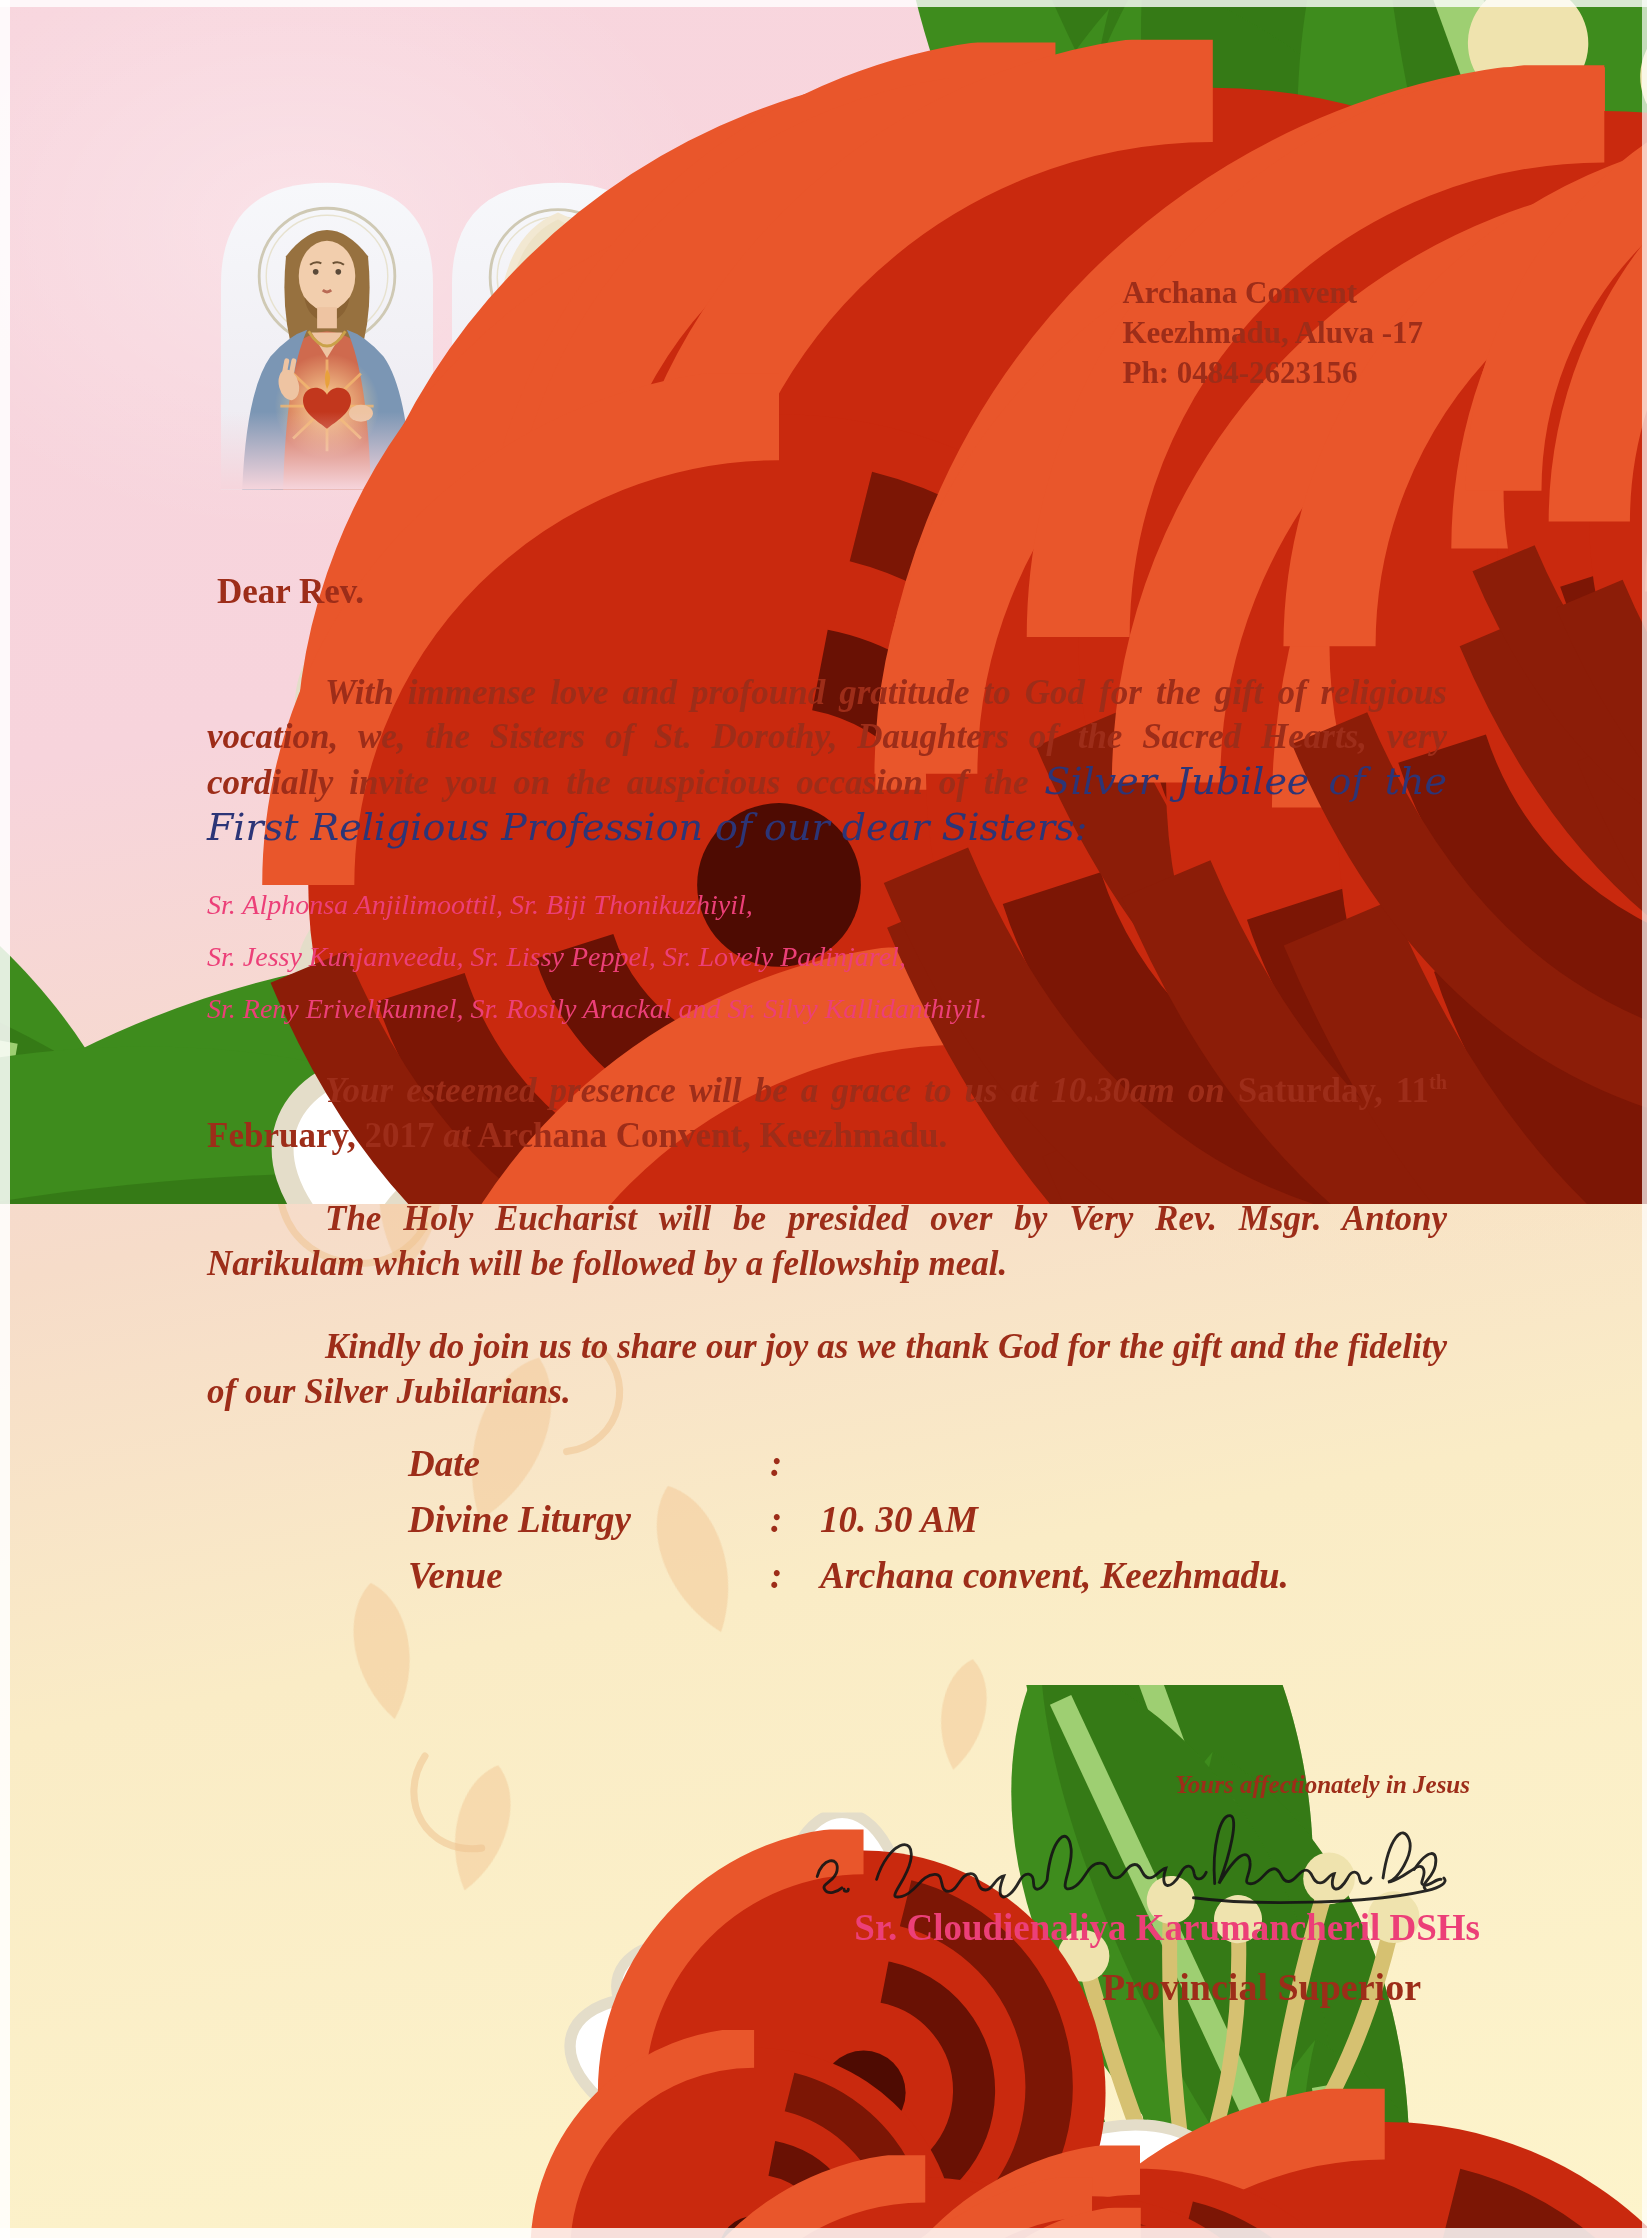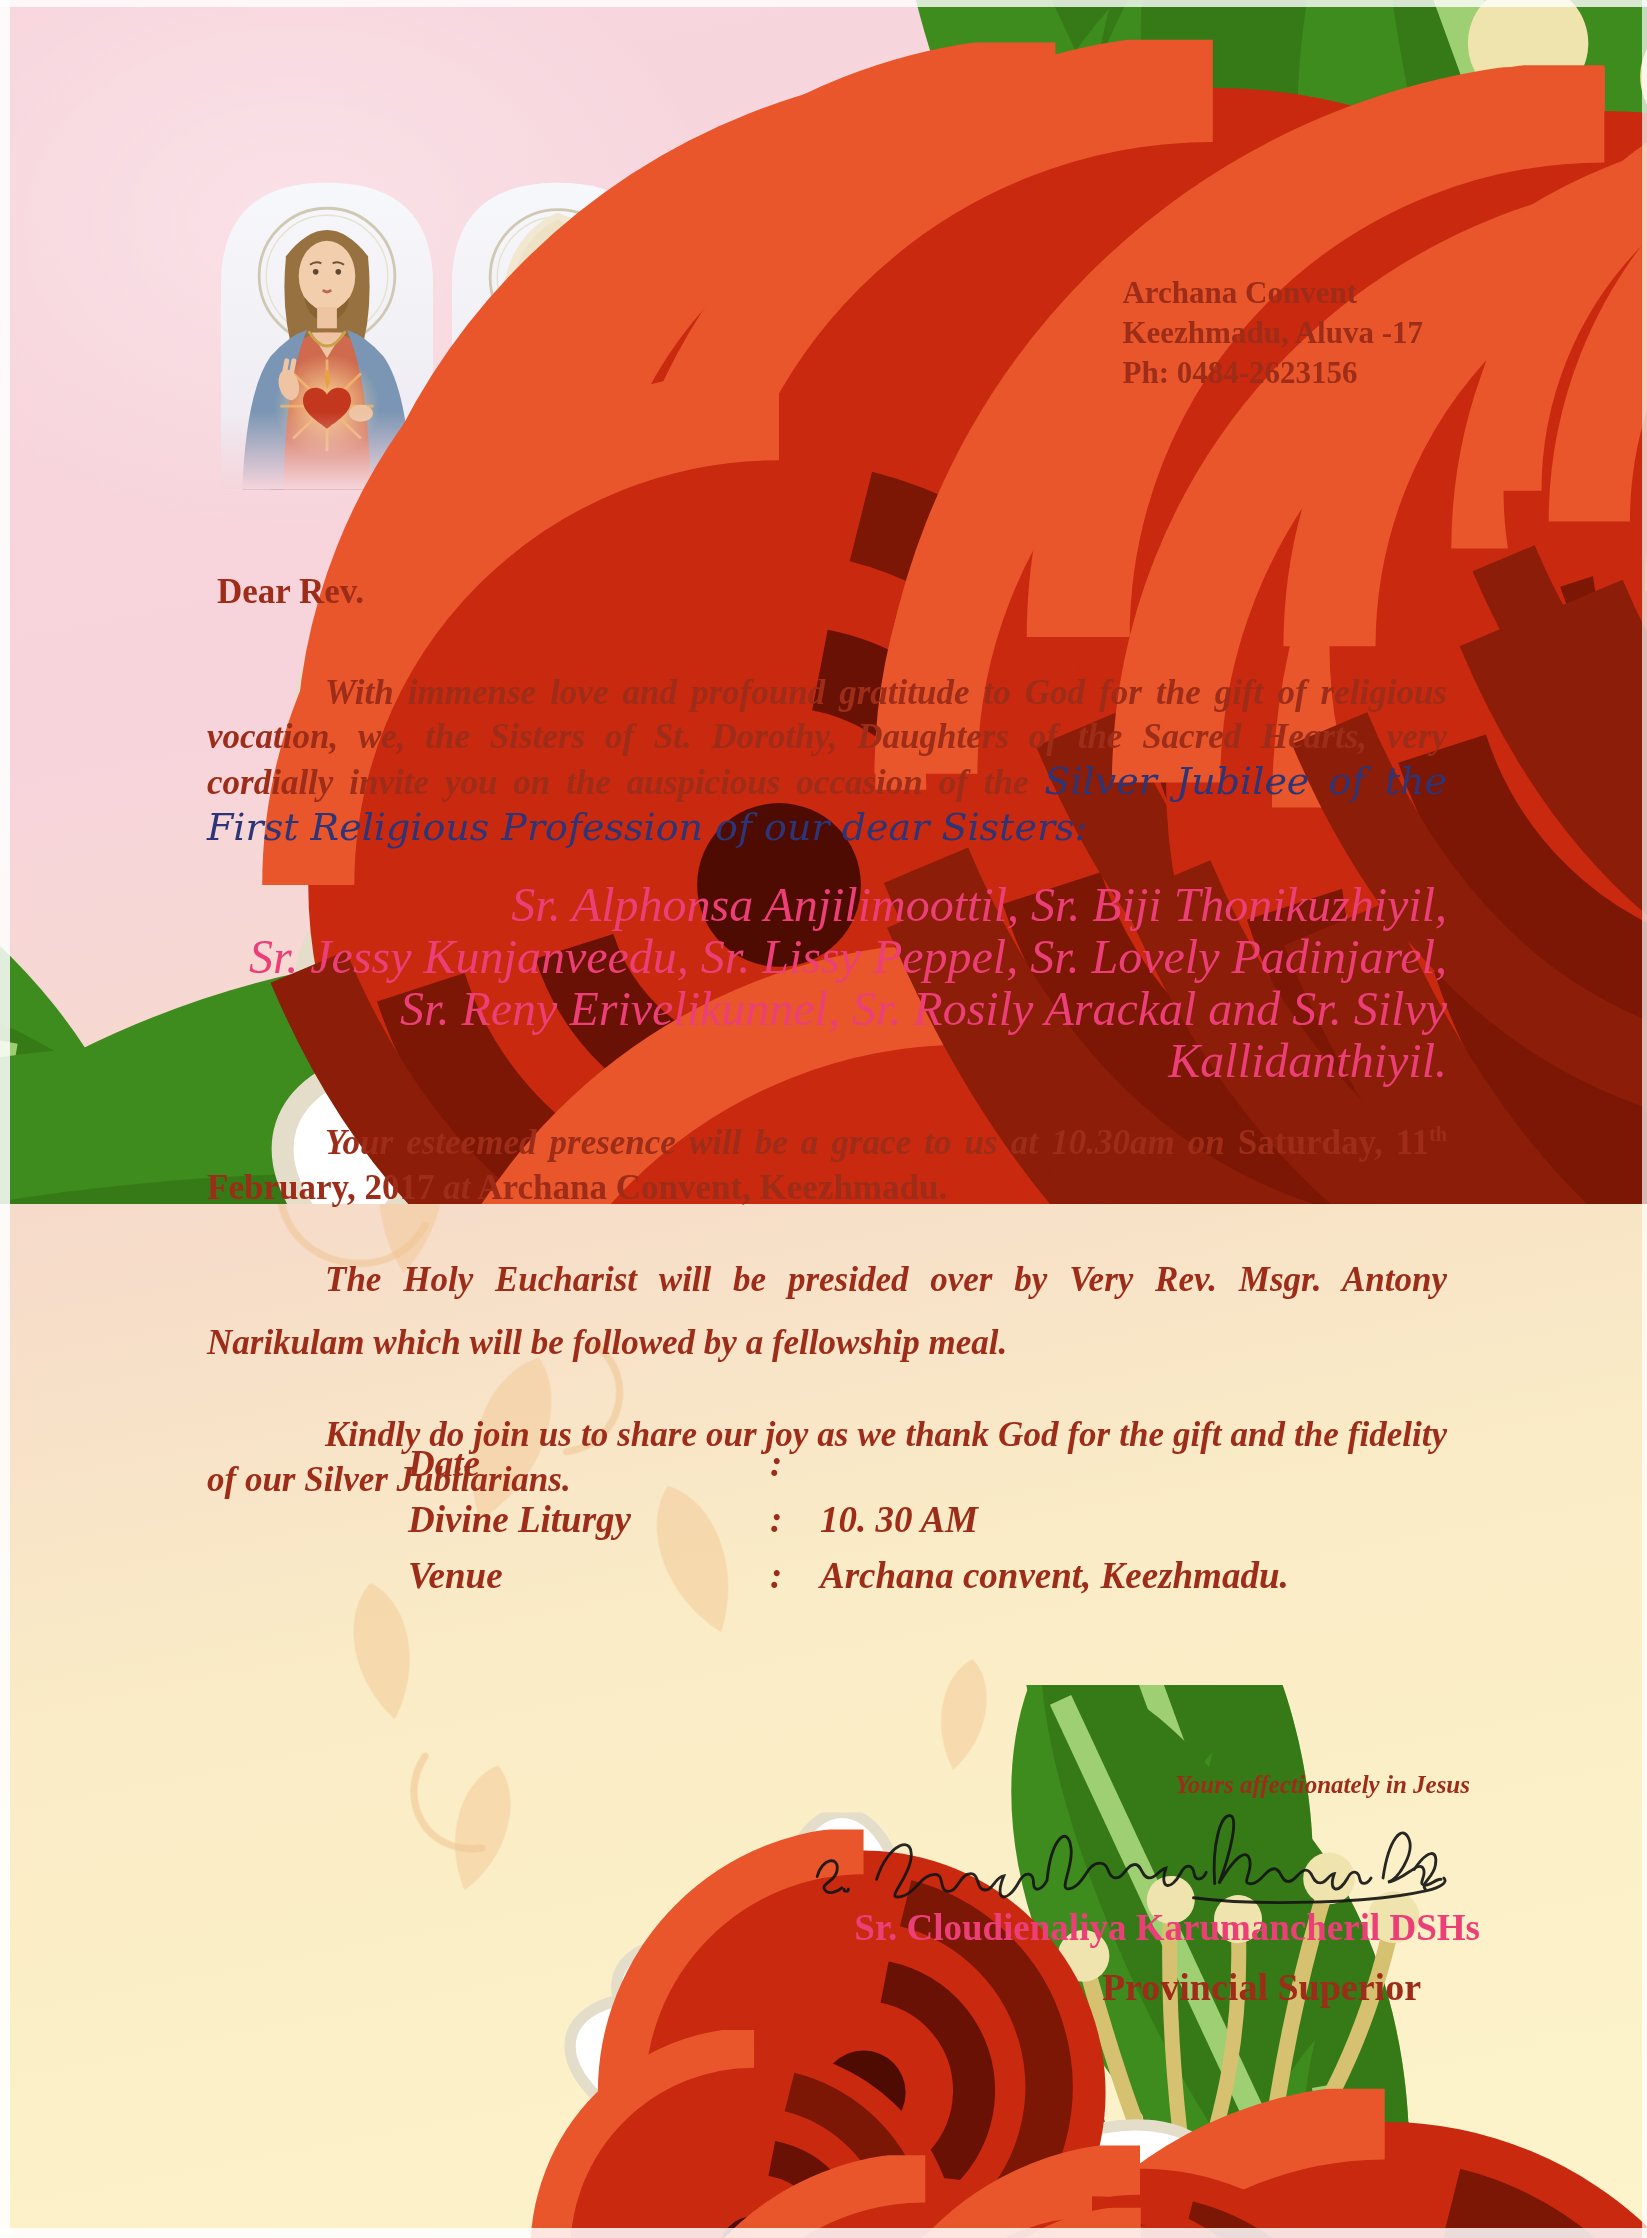--- a/index.html
+++ b/index.html
@@ -16,26 +16,26 @@
   .letterhead{
     position:absolute;top:273px;right:225px;text-align:left;
     color:#9d2d19;font-weight:700;font-size:31px;line-height:40px;white-space:nowrap;
   }
   
   .salutation{position:absolute;left:217px;top:572px;color:#9d2d19;font-weight:700;font-size:35px;white-space:nowrap;}
   
   .bodytext{position:absolute;left:207px;top:671px;width:1240px;color:#9d2d19;}
   .para{margin:0;text-indent:118px;text-align:justify;font-style:italic;font-weight:700;font-size:35px;line-height:44px;}
   .p2{margin-top:33px;line-height:45px;}
-  .p3{margin-top:38px;line-height:63px;}
+  .p3{margin-top:38px;line-height:45px;}
   .p4{margin-top:38px;line-height:45px;}
   .accent{font-family:"DejaVu Serif",serif;font-weight:400;color:#2c3577;font-size:38px;}
   .upright{font-style:normal;}
   .sup{vertical-align:super;font-size:58%;line-height:0;}
-  .names{margin-top:28px;text-align:right;color:#ec3f78;font-style:italic;font-weight:400;font-size:48px;line-height:52px;}
+  .names{margin-top:28px;text-align:left;color:#ec3f78;font-style:italic;font-weight:400;font-size:28px;line-height:52px;}
   
   .details{position:absolute;left:408px;top:1436px;color:#9d2d19;font-style:italic;font-weight:700;font-size:37px;line-height:56px;}
   .drow{display:grid;grid-template-columns:362px 50px auto;white-space:nowrap;}
   
   .valediction{position:absolute;top:1771px;right:178px;color:#9d2d19;font-style:italic;font-weight:700;font-size:25px;white-space:nowrap;}
   .sig-name{position:absolute;top:1906px;right:168px;color:#ec3f78;font-weight:700;font-size:37px;white-space:nowrap;}
   .sig-title{position:absolute;top:1965px;right:227px;color:#9d2d19;font-weight:700;font-size:38px;white-space:nowrap;}
   
   .edge{position:absolute;background:#fff;}
   .edge-l{left:0;top:0;bottom:0;width:10px;opacity:.85;}

